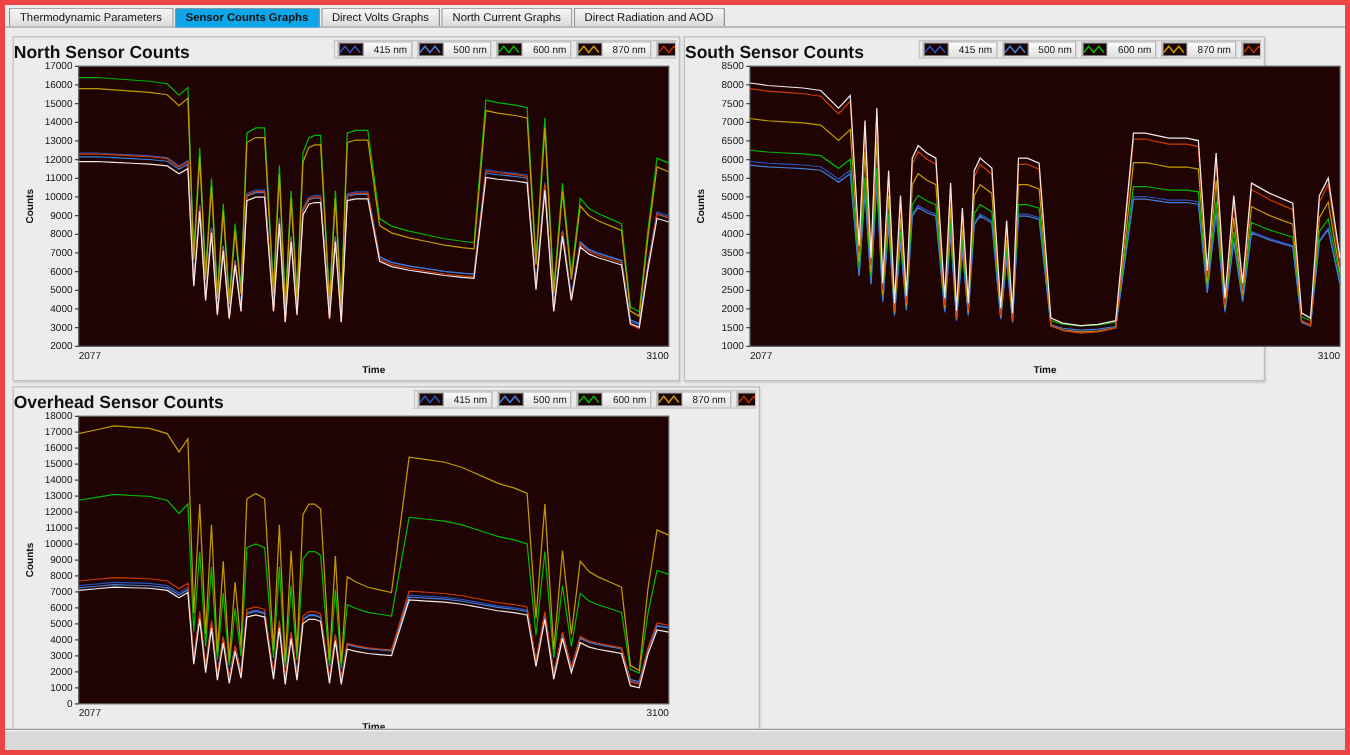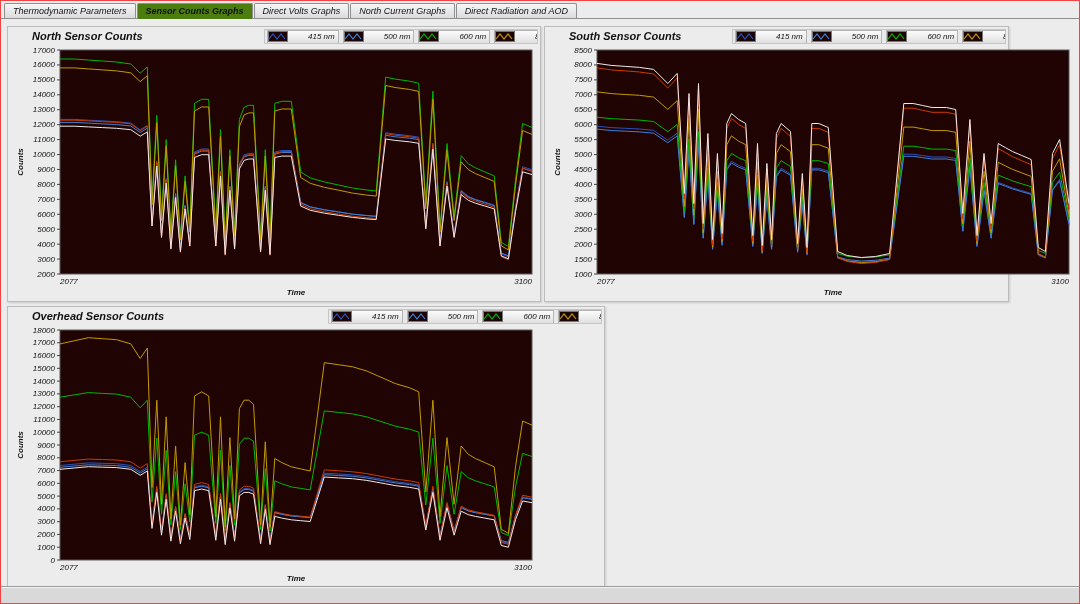--- a/index.html
+++ b/index.html
@@ -1,36 +1,36 @@
 <!DOCTYPE html>
 <html><head>
 <meta charset="utf-8">
 <style>
   html,body{margin:0;padding:0;}
   body{width:1080px;height:604px;position:relative;background:#ececec;
        font-family:"Liberation Sans",sans-serif;font-size:9px;color:#111;overflow:hidden;}
-  .window{position:absolute;inset:0;border:1px solid #ef4444;box-sizing:border-box;font-style:italic;}
+  .window{position:absolute;inset:0;border:4px solid #ef4444;box-sizing:border-box;}
   
   .tabbar{position:absolute;top:0;left:0;right:0;height:17px;display:flex;align-items:flex-end;
           padding-left:3px;gap:1px;background:#ececec;z-index:5;}
   .tab{padding:2px 8px;font-size:9px;background:linear-gradient(#f6f6f6,#dcdcdc);
        border:1px solid #8f8f8f;border-bottom:none;border-radius:2px 2px 0 0;cursor:default;
        white-space:nowrap;color:#111;}
-  .tab.active{background:#4d7c0f;font-weight:bold;position:relative;z-index:6;margin-bottom:-1px;
+  .tab.active{background:#0ea5e9;font-weight:bold;position:relative;z-index:6;margin-bottom:-1px;
        padding-bottom:3px;}
   
   .content{position:absolute;top:17px;left:0;right:0;bottom:16px;background:#ececec;
            border-top:1px solid #8f8f8f;}
   .panel{position:absolute;background:#ececec;border:1px solid #bdbdbd;
          box-shadow:1px 1px 2px rgba(0,0,0,.15);box-sizing:border-box;}
-  .panel-title{position:absolute;top:3px;left:24px;font-size:11px;font-weight:bold;white-space:nowrap;}
+  .panel-title{position:absolute;top:3px;left:0;font-size:14px;font-weight:bold;white-space:nowrap;}
   .legend{position:absolute;top:2px;right:2px;display:flex;gap:4px;overflow:hidden;
           border:1px solid #c6c6c6;background:#e9e9e9;padding:1px 2px;width:274px;height:15px;
           box-sizing:border-box;align-items:center;}
-  .legend-item{display:flex;align-items:center;gap:20px;font-size:8px;flex:0 0 auto;
+  .legend-item{display:flex;align-items:center;gap:8px;font-size:8px;flex:0 0 auto;
           border:1px solid #b5b5b5;background:linear-gradient(#fbfbfb,#e0e0e0);
           padding:0 3px 0 0;height:12px;white-space:nowrap;}
   .chart{position:absolute;left:4px;top:17px;}
   svg text{font-family:"Liberation Sans",sans-serif;}
   #panel-north{left:6px;top:7px;width:534px;height:276px;}
   #panel-south{left:543px;top:7px;width:465px;height:276px;}
   #panel-overhead{left:6px;top:287px;width:598px;height:282px;}
   
   .scrollbar{position:absolute;bottom:0;left:0;right:0;height:16px;background:#d9d9d9;
              border-top:1px solid #9a9a9a;box-shadow:inset 0 1px 0 #f2f2f2;}

